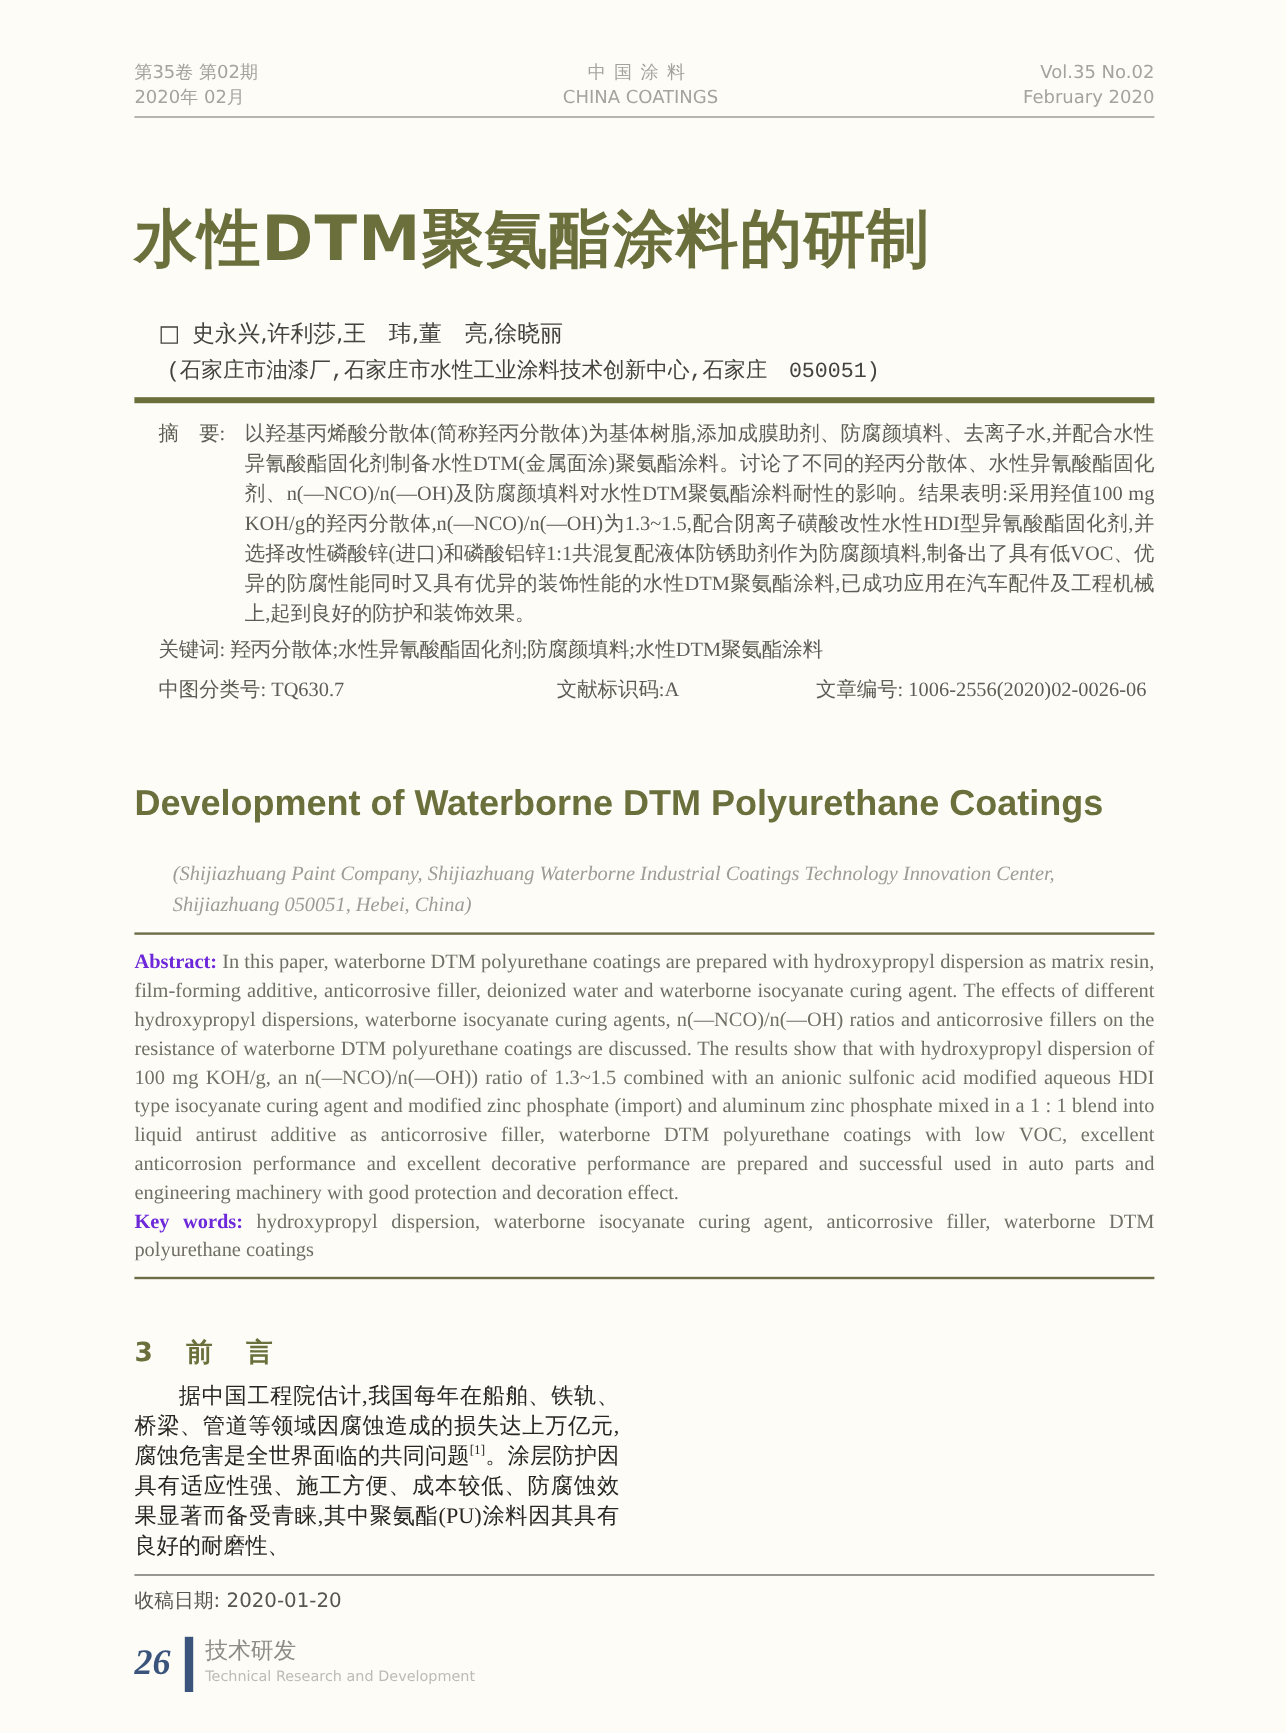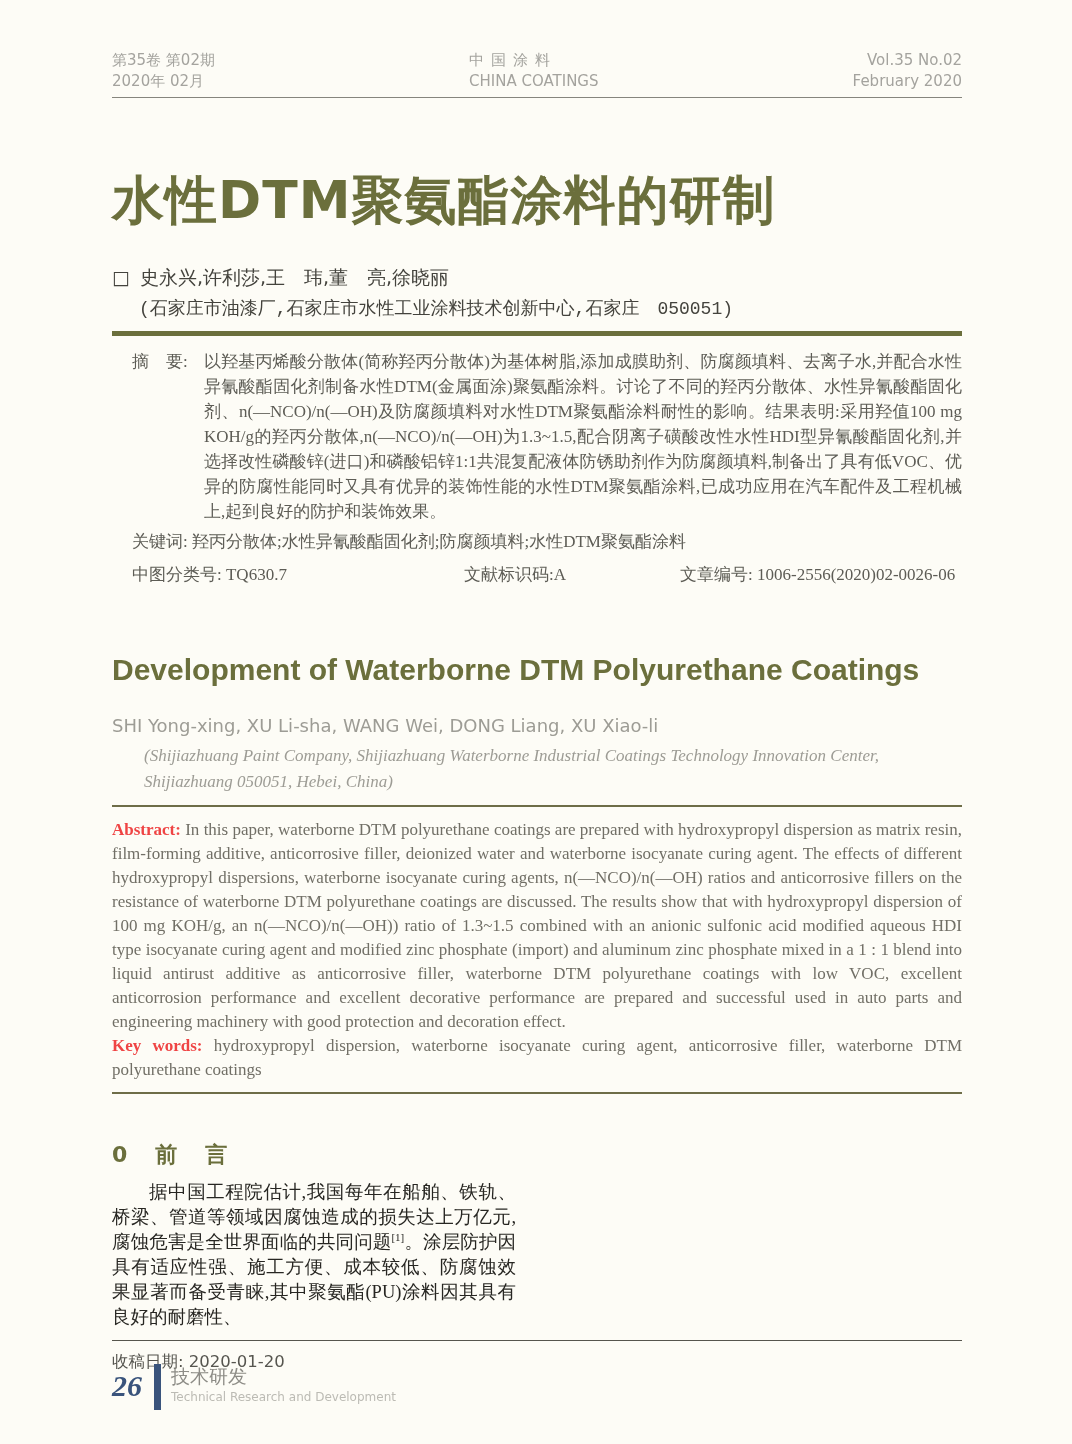--- a/index.html
+++ b/index.html
@@ -14,32 +14,32 @@
     width:1072px; height:1444px;
     padding:50px 110px 0 112px;
     overflow:hidden;
   }
 
   
   .jheader { display:flex; justify-content:space-between; align-items:flex-start;
     color:#a4a39e; font-size:15px; line-height:21px;
     font-family:"DejaVu Sans","Liberation Sans",sans-serif;gap:16px; }
   .jheader .hcell { white-space:nowrap; }
-  .jheader .center { }
+  .jheader .center { text-align:center; }
   .jheader .cn-spaced { letter-spacing:7px; }
   .jheader .right { text-align:right; }
   .header-rule { border:none; border-top:1.5px solid #86857d; margin:5px 0 0; }
   .doi { margin:9px 0 0; color:#45443d; font-size:15px;
     font-family:"DejaVu Sans","Liberation Sans",sans-serif; }
 
   
   .cn-title { margin-top:72px; font-family:"DejaVu Sans","Liberation Sans",sans-serif;
     font-weight:bold; font-size:52px; line-height:60px; color:#6b6f3c; letter-spacing:1px; }
   .cn-authors { margin-top:16px; font-size:19px; color:#44433d;
-    font-family:"DejaVu Sans","Liberation Sans",sans-serif; }
+    font-family:"DejaVu Sans","Liberation Sans",sans-serif;margin-left:20px; }
   .cn-authors .marker { margin-right:10px; color:#44433d; }
   .cn-affil { margin-top:5px; padding-left:27px; font-size:18px; color:#44433d;
     font-family:Liberation Mono, monospace; }
   .thick-rule { height:5px; background:#6b6f3c; margin-top:11px; }
 
   
   .cn-abstract { display:flex; margin:13px 0 0 20px; color:#5d5c55;
     font-size:17px; line-height:25px; }
   .cn-abstract .lbl { flex:0 0 72px; }
   .cn-abstract .txt { flex:1; text-align:justify; }
@@ -50,21 +50,21 @@
   
   .en-title { margin-top:64px; font-family:Liberation Sans, sans-serif;
     font-weight:bold; font-size:30px; line-height:40px; color:#6b6f3c; }
   .en-authors { margin-top:14px; font-size:18px; color:#9d9c95;
     font-family:"DejaVu Sans","Liberation Sans",sans-serif; }
   .en-affil { margin-top:7px; font-size:17px; line-height:26px; color:#9d9c95;
     font-style:italic;margin-left:32px; }
   .thin-rule { border:none; border-top:2px solid #6e6d48; margin:10px 0 0; }
   .en-abstract { margin:11px 0 0; font-size:17px; line-height:24px;
     color:#716f66; text-align:justify; }
-  .en-abstract b { color:#ef4444;font-family:Liberation Serif, serif; }
+  .en-abstract b { color:#6d28d9;font-family:Liberation Serif, serif; }
   .en-keywords { margin:0; }
 
   
   .intro { display:flex; gap:34px; margin-top:46px; }
   .col { width:404px; }
   .sec-heading { margin:0 0 10px; font-family:"DejaVu Sans","Liberation Sans",sans-serif;
     color:#6b6f3c; font-size:22px; font-weight:bold; letter-spacing:3px; }
   .body-para { margin:0; font-size:18.5px; line-height:25px; text-align:justify; color:#272622; }
   .body-para.indent { text-indent:2em; }
   .body-para sup { font-size:11px; line-height:0; }
@@ -121,33 +121,32 @@
     <span>关键词:</span>
     <span>羟丙分散体;水性异氰酸酯固化剂;防腐颜填料;水性DTM聚氨酯涂料</span>
   </div>
   <div class="cn-class">
     <span class="c1">中图分类号: TQ630.7</span>
     <span class="c2">文献标识码:A</span>
     <span class="c3">文章编号: 1006-2556(2020)02-0026-06</span>
   </div>
 
   <h2 class="en-title">Development of Waterborne DTM Polyurethane Coatings</h2>
-  <div class="en-authors">SHI Yong-xing, XU Li-sha, WANG Wei, DONG Liang, XU Xiao-li</div>
   <div class="en-affil">(Shijiazhuang Paint Company, Shijiazhuang Waterborne Industrial Coatings Technology Innovation Center, Shijiazhuang 050051, Hebei, China)</div>
   <hr class="thin-rule">
 
   <div class="en-abstract">
     <p style="margin:0"><b>Abstract:</b><span> In this paper, waterborne DTM polyurethane coatings are prepared with hydroxypropyl dispersion as matrix resin, film-forming additive, anticorrosive filler, deionized water and waterborne isocyanate curing agent. The effects of different hydroxypropyl dispersions, waterborne isocyanate curing agents, n(—NCO)/n(—OH) ratios and anticorrosive fillers on the resistance of waterborne DTM polyurethane coatings are discussed. The results show that with hydroxypropyl dispersion of 100 mg KOH/g, an n(—NCO)/n(—OH)) ratio of 1.3~1.5 combined with an anionic sulfonic acid modified aqueous HDI type isocyanate curing agent and modified zinc phosphate (import) and aluminum zinc phosphate mixed in a 1 : 1 blend into liquid antirust additive as anticorrosive filler, waterborne DTM polyurethane coatings with low VOC, excellent anticorrosion performance and excellent decorative performance are prepared and successful used in auto parts and engineering machinery with good protection and decoration effect.</span></p>
     <p class="en-keywords"><b>Key words:</b><span> hydroxypropyl dispersion, waterborne isocyanate curing agent, anticorrosive filler, waterborne DTM polyurethane coatings</span></p>
   </div>
   <hr class="thin-rule">
 
   <div class="intro">
     <div class="col">
-      <h3 class="sec-heading">0　前　言</h3>
+      <h3 class="sec-heading">3　前　言</h3>
       <div>
           <p class="body-para indent"><span>据中国工程院估计,我国每年在船舶、铁轨、桥梁、管道等领域因腐蚀造成的损失达上万亿元,腐蚀危害是全世界面临的共同问题</span><sup>[1]</sup><span>。涂层防护因具有适应性强、施工方便、成本较低、防腐蚀效果显著而备受青睐,其中聚氨酯(PU)涂料因其具有良好的耐磨性、</span></p>
         </div>
     </div>
   </div>
 
   <hr class="footnote-rule">
   <div class="footnote">
     <p>收稿日期: 2020-01-20</p>
 

